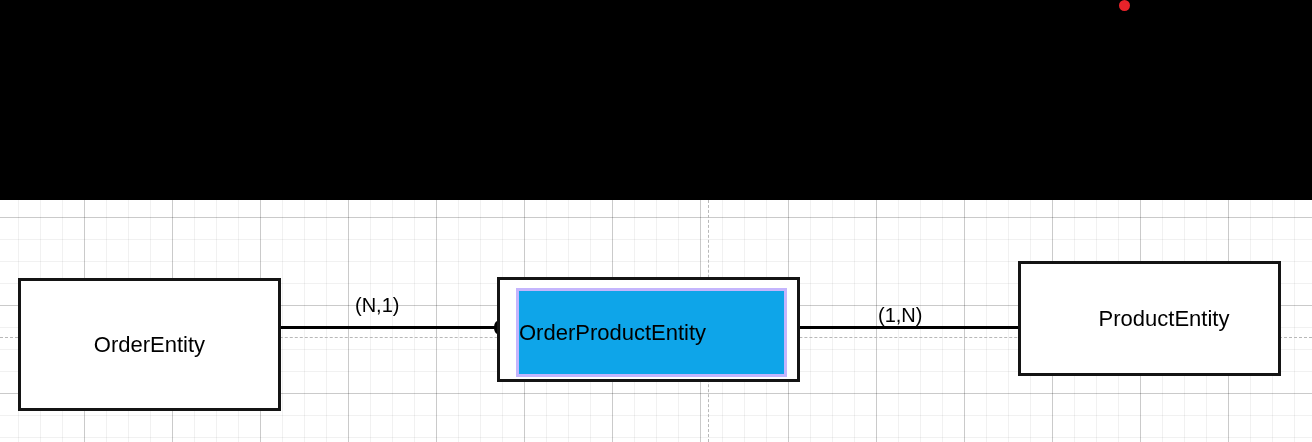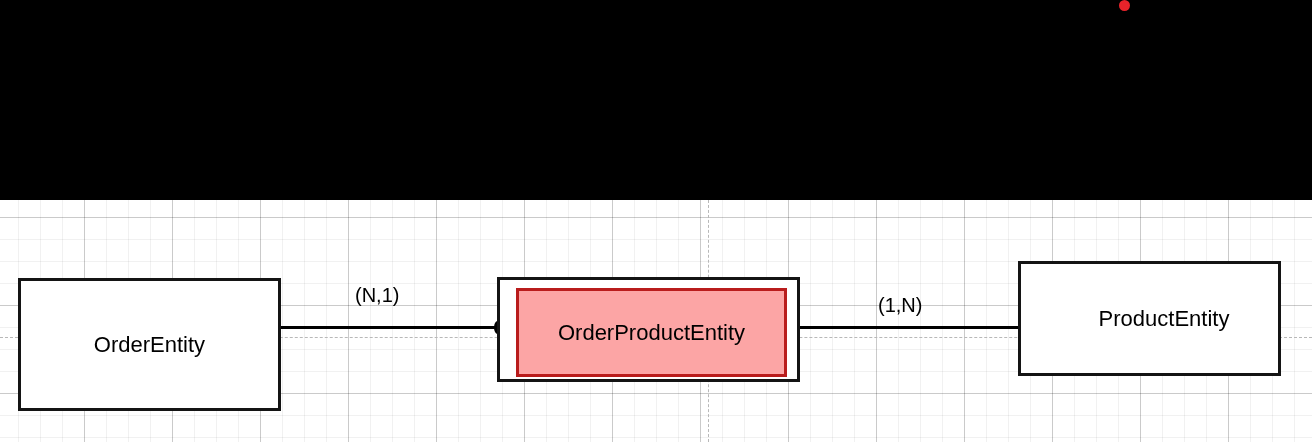--- a/index.html
+++ b/index.html
@@ -105,34 +105,35 @@
   
   .weak-entity-outer {
     position: absolute;
     box-sizing: border-box;
     background: #ffffff;
     border: 3px solid #141414;
   }
   .weak-entity-inner {
     position: absolute;
     box-sizing: border-box;
-    background: #fca5a5;
-    border: 3px solid #b91c1c;
+    background: #0ea5e9;
+    border: 3px solid #c4b5fd;
     display: flex;
     align-items: center;
-    justify-content: center;
+    justify-content: flex-start;
   }
 
   
   .cardinality {
     position: absolute;
     font-size: 20px;
     color: #000000;
     white-space: nowrap;
     line-height: 1;
+    margin-top: 10px;
   }
 </style>
 </head>
 <body>
 
 <div id="canvas">
 
   <div id="top-band">
     <div id="cursor-dot"></div>
   </div>

